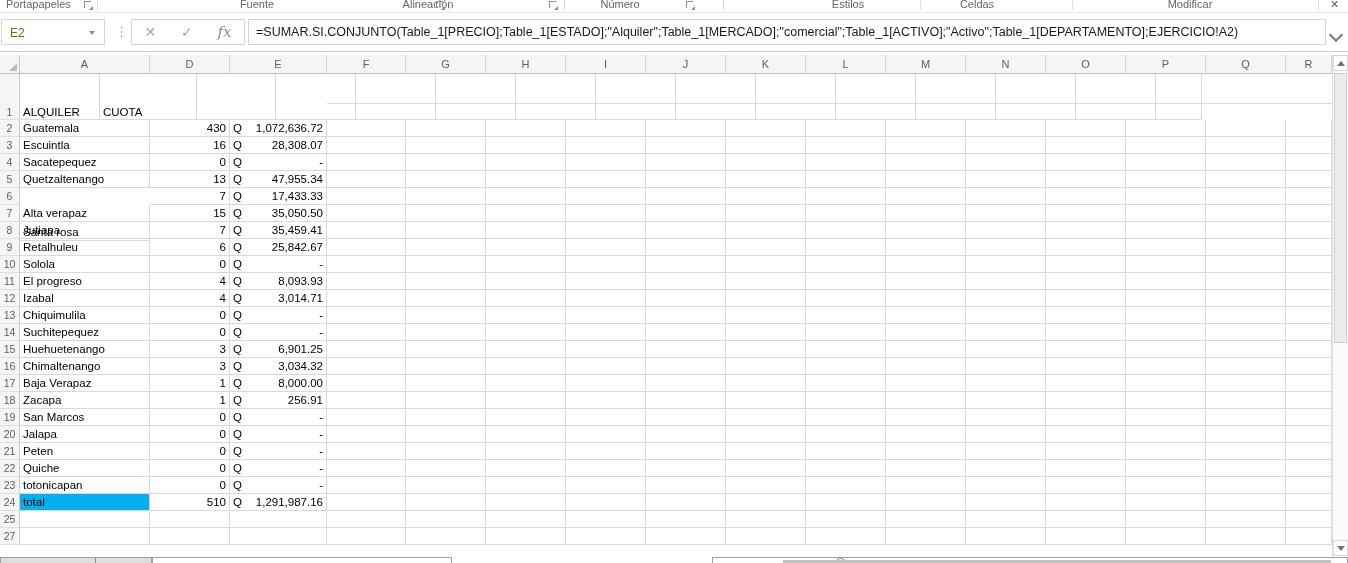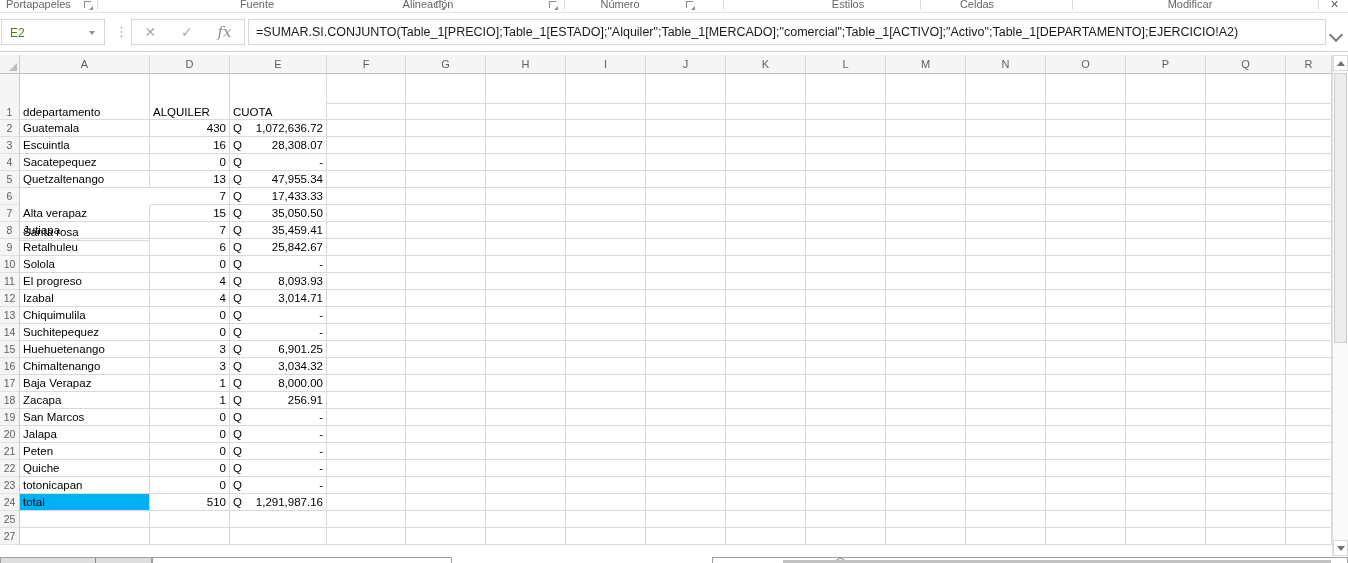--- a/index.html
+++ b/index.html
@@ -129,21 +129,20 @@
       <div class="hcell" style="width: 80px;">L</div>
       <div class="hcell" style="width: 80px;">M</div>
       <div class="hcell" style="width: 80px;">N</div>
       <div class="hcell" style="width: 80px;">O</div>
       <div class="hcell" style="width: 80px;">P</div>
       <div class="hcell" style="width: 80px;">Q</div>
       <div class="hcell" style="width: 46px;">R</div>
     </div>
     <div class="row tall" style="height: 46px;">
       <div class="gut" style="height: 46px;">1</div>
-      <div class="cell al" style="width: 130px; height: 46px;">ddepartamento</div>
       <div class="cell al" style="width: 80px; height: 46px;">ALQUILER</div>
       <div class="cell al" style="width: 97px; height: 46px;">CUOTA</div>
       <div class="cell" style="width: 79px; height: 46px;"></div>
       <div class="cell" style="width: 80px; height: 46px;"></div>
       <div class="cell" style="width: 80px; height: 46px;"></div>
       <div class="cell" style="width: 80px; height: 46px;"></div>
       <div class="cell" style="width: 80px; height: 46px;"></div>
       <div class="cell" style="width: 80px; height: 46px;"></div>
       <div class="cell" style="width: 80px; height: 46px;"></div>
       <div class="cell" style="width: 80px; height: 46px;"></div>

